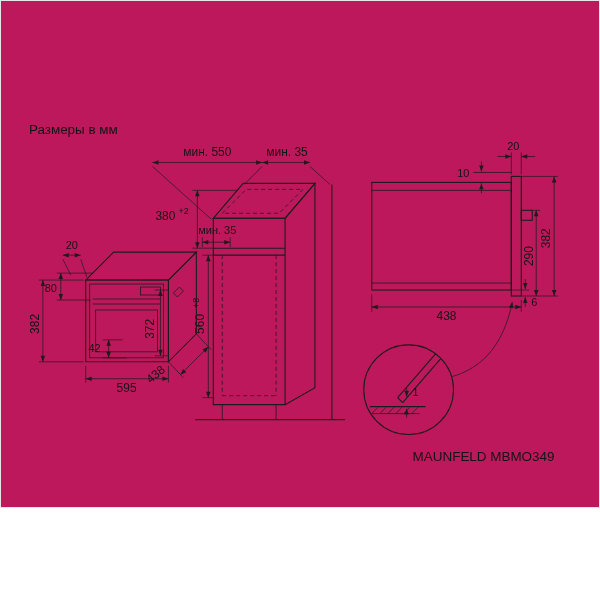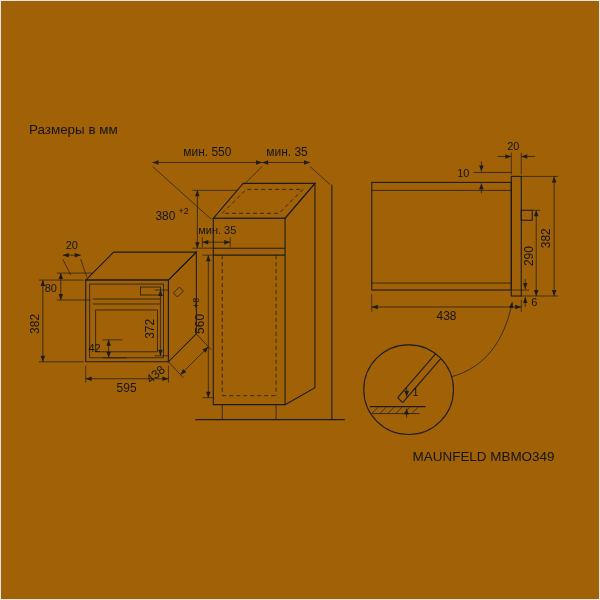--- a/index.html
+++ b/index.html
@@ -1,16 +1,16 @@
 <!DOCTYPE html>
 <html><head>
 <meta charset="utf-8">
 <style>
   html,body{margin:0;padding:0;background:#fff;}
-  .stage{position:relative;width:600px;height:600px;box-sizing:border-box;border:1px solid #e6e6e6;background:#a16207;overflow:hidden;}
+  .stage{position:relative;width:600px;height:508px;box-sizing:border-box;border:1px solid #e6e6e6;background:#be185d;overflow:hidden;}
   svg{display:block;}
   .obj {stroke:#1c1c1c;stroke-width:1.1;fill:none;stroke-linejoin:miter;stroke-linecap:butt;}
   .obj2{stroke:#1c1c1c;stroke-width:.8;fill:none;}
   .dash{stroke:#1c1c1c;stroke-width:.8;fill:none;stroke-dasharray:4 3;}
   .dim {stroke:#1c1c1c;stroke-width:.75;fill:none;}
   .ext {stroke:#1c1c1c;stroke-width:.7;fill:none;}
   text{font-family:"Liberation Sans", sans-serif;fill:#141414;}
   .t13{font-size:13.5px;}
   .t12{font-size:12px;}
   .t11{font-size:11px;}

